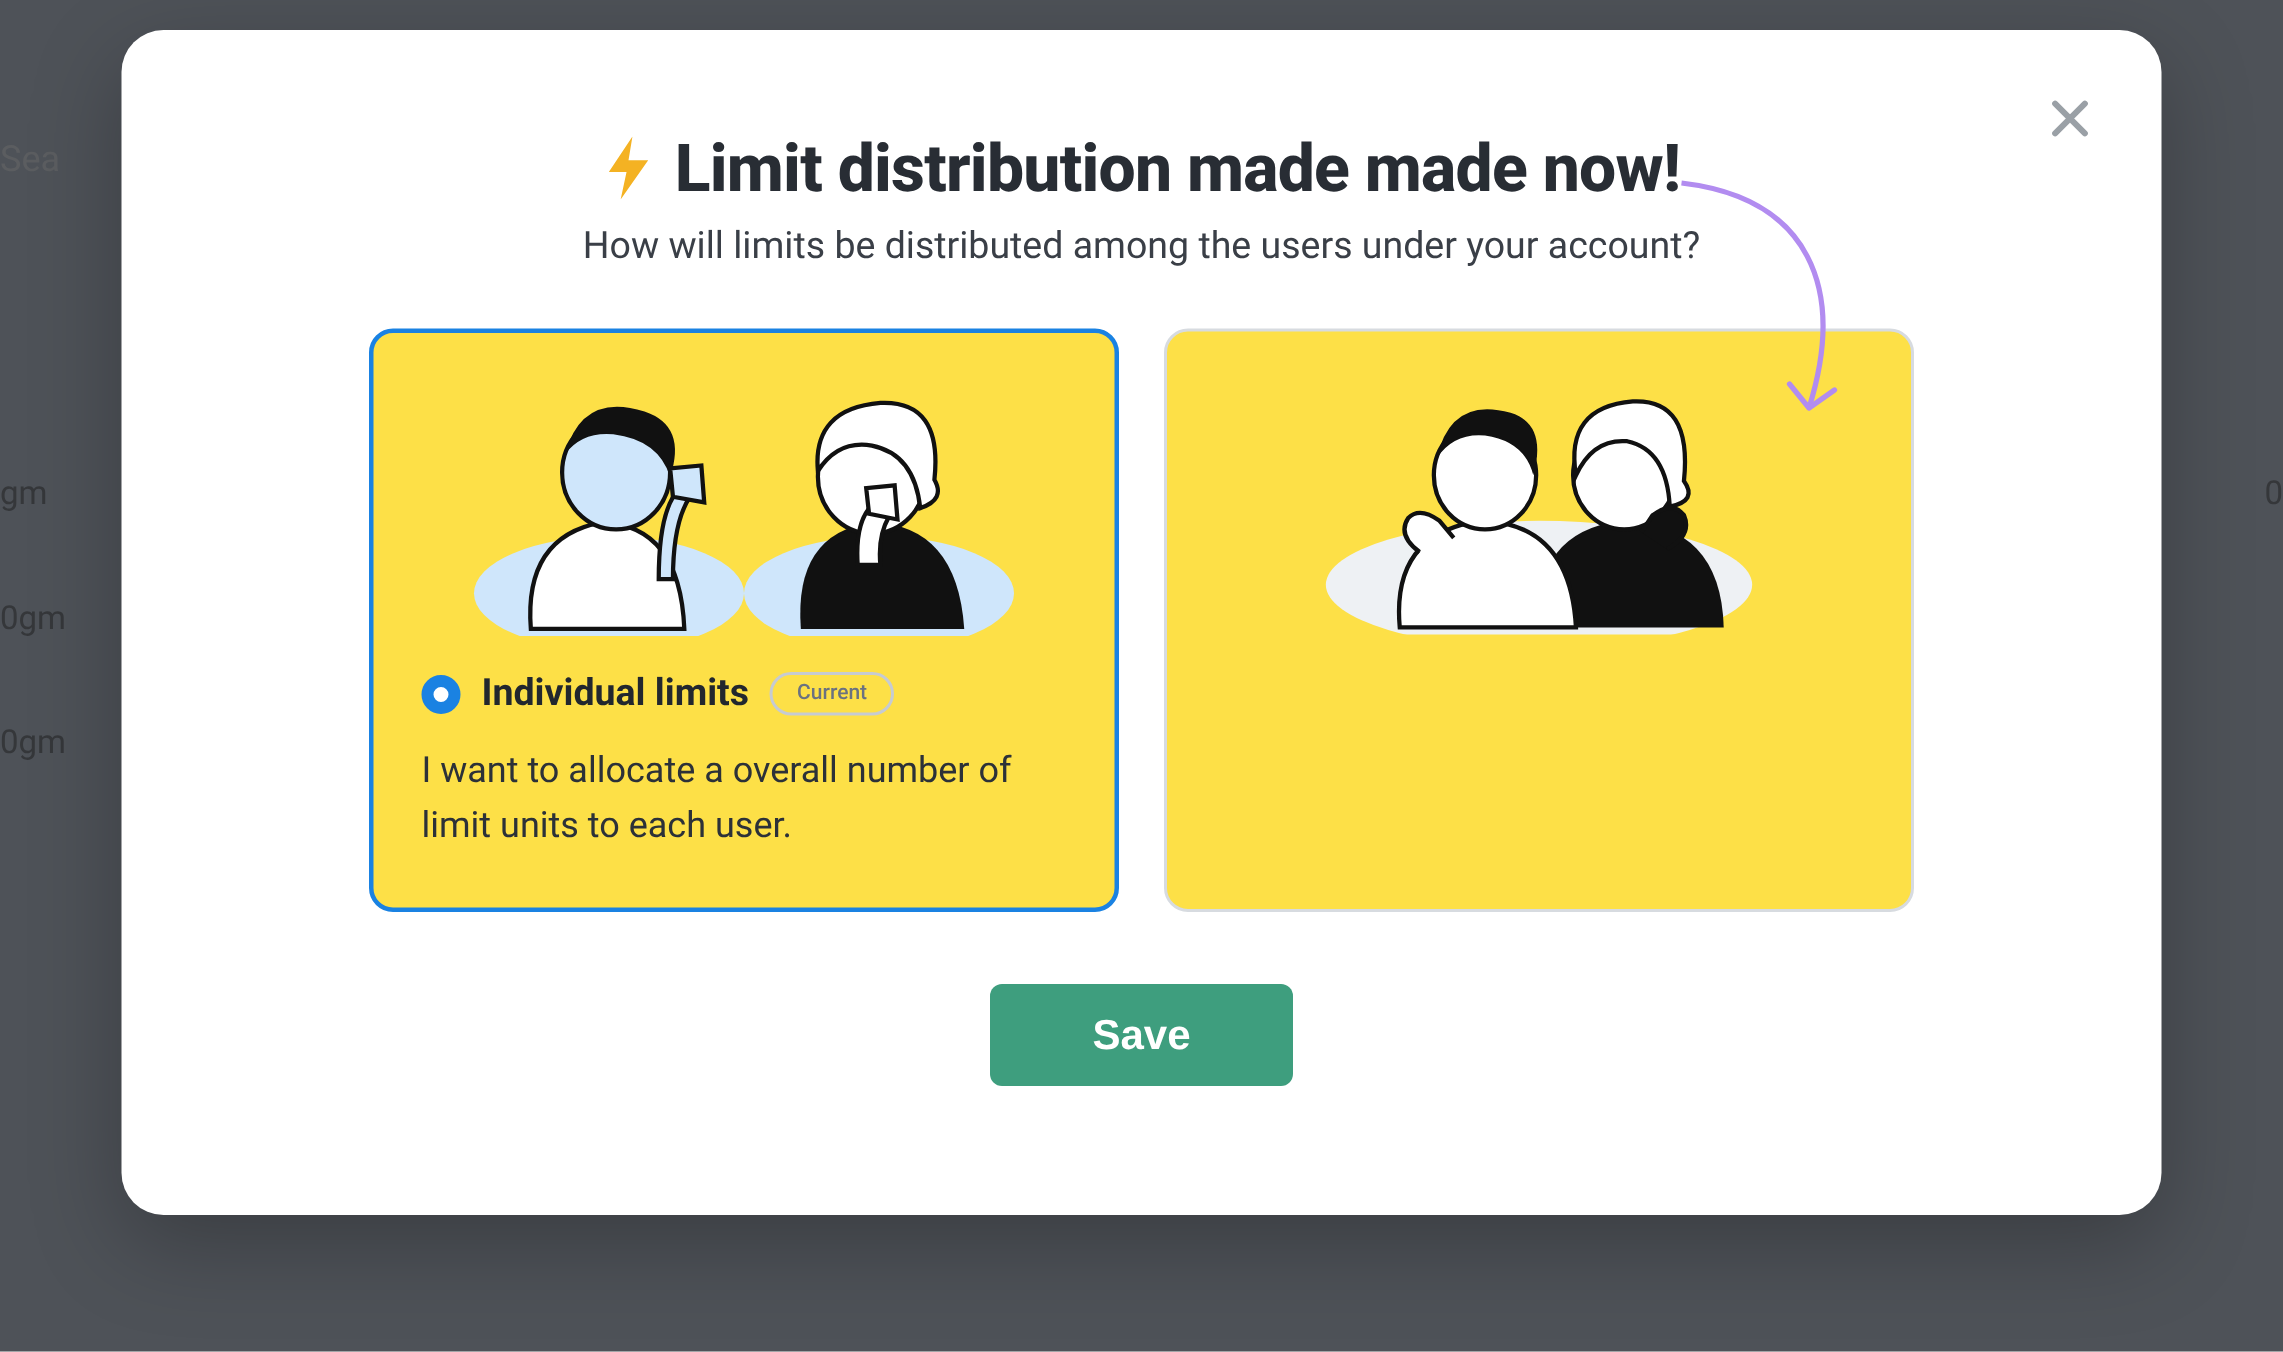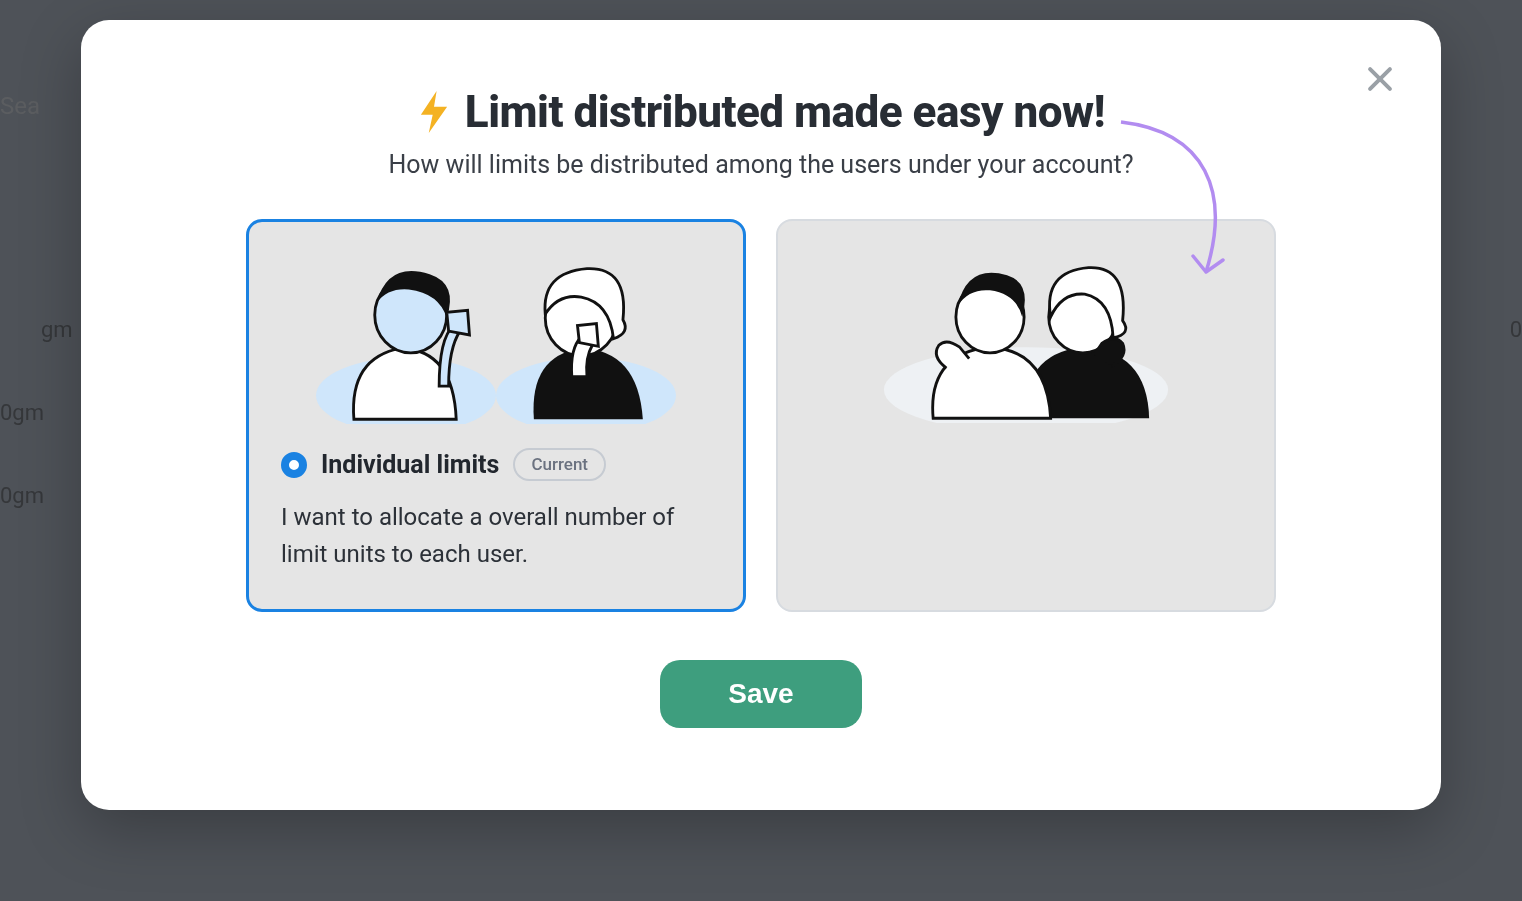--- a/index.html
+++ b/index.html
@@ -6,21 +6,21 @@
   html, body { width: 100%; height: 100%; }
   body {
     font-family: -apple-system, BlinkMacSystemFont, "Segoe UI", Roboto, Helvetica, Arial, sans-serif;
     background: #6a6f76;
     position: relative;
     overflow: hidden;
   }
   
   .bg-row { position: absolute; left: 0; font-size: 22px; color: #333; }
   .bg-search { top: 92px; left: 0; font-size: 24px; color: #888; }
-  .bg-r1 { top: 317px; padding-left: 41px; }
+  .bg-r1 { top: 317px; }
   .bg-r2 { top: 400px; }
   .bg-r3 { top: 483px; }
   .bg-r4-right { top: 317px; right: 0; left: auto;}
   .overlay {
     position: absolute; inset: 0;
     background: rgba(54,58,64,0.55);
     display: flex; align-items: flex-start; justify-content: center;
   }
   .modal {
     position: relative;
@@ -73,21 +73,21 @@
     gap: 30px;
     justify-content: center;
   }
   .card {
     flex: 1 1 0;
     max-width: 500px;
     border: 2px solid #d7dbe0;
     border-radius: 16px;
     padding: 22px 32px 36px 32px;
     cursor: pointer;
-    background: #e5e5e5;
+    background: #fde047;
   }
   .card.selected {
     border: 3px solid #1a82e2;
   }
   .illus {
     height: 180px;
     display: flex; align-items: flex-end; justify-content: center;
   }
   .illus svg { width: 100%; height: 100%; }
   .card-head {
@@ -106,38 +106,38 @@
     position: relative;
   }
   .card-title {
     font-size: 25px; font-weight: 700; color: #22272e;
   }
   .badge {
     border: 2px solid #c6cbd2;
     color: #6b7280;
     border-radius: 999px;
     padding: 4px 16px 5px 16px;
-    font-size: 17px;
+    font-size: 14px;
     font-weight: 500;
   }
   .card-desc {
     margin-top: 18px;
     font-size: 24px;
     color: #2c3138;
     line-height: 1.55;
   }
   .actions {
     margin-top: 48px;
     display: flex; justify-content: center;
   }
   .save-btn {
     background: #3e9e7e;
     color: #fff;
     border: none;
-    border-radius: 20px;
+    border-radius: 8px;
     padding: 18px 68px;
     font-size: 28px;
     font-weight: 600;
     cursor: pointer;
   }
 </style>
 </head>
 <body>
 
 <div class="bg-row bg-search">Sea</div>
@@ -160,21 +160,21 @@
         <path d="M10 10 C 95 20, 120 80, 95 160" stroke="#b28cf0" stroke-width="3.5" fill="none"></path>
         <path d="M95 160 L82 144 M95 160 L112 148" stroke="#b28cf0" stroke-width="3.5" fill="none" stroke-linecap="round"></path>
       </svg>
     </div>
 
     <div class="header">
       <div class="title-line">
         <svg class="bolt" viewBox="0 0 24 32">
           <path d="M14 0 L2 18 L11 18 L8 32 L22 12 L12 12 Z" fill="#f4b223"></path>
         </svg>
-        <h1 class="modal-title">Limit distributed made easy now!</h1>
+        <h1 class="modal-title">Limit distribution made made now!</h1>
       </div>
       <p class="subtitle">How will limits be distributed among the users under your account?</p>
     </div>
 
     <div class="options">
 
       <div class="card selected">
         <div class="illus">
           <svg viewBox="0 0 420 190">
 

